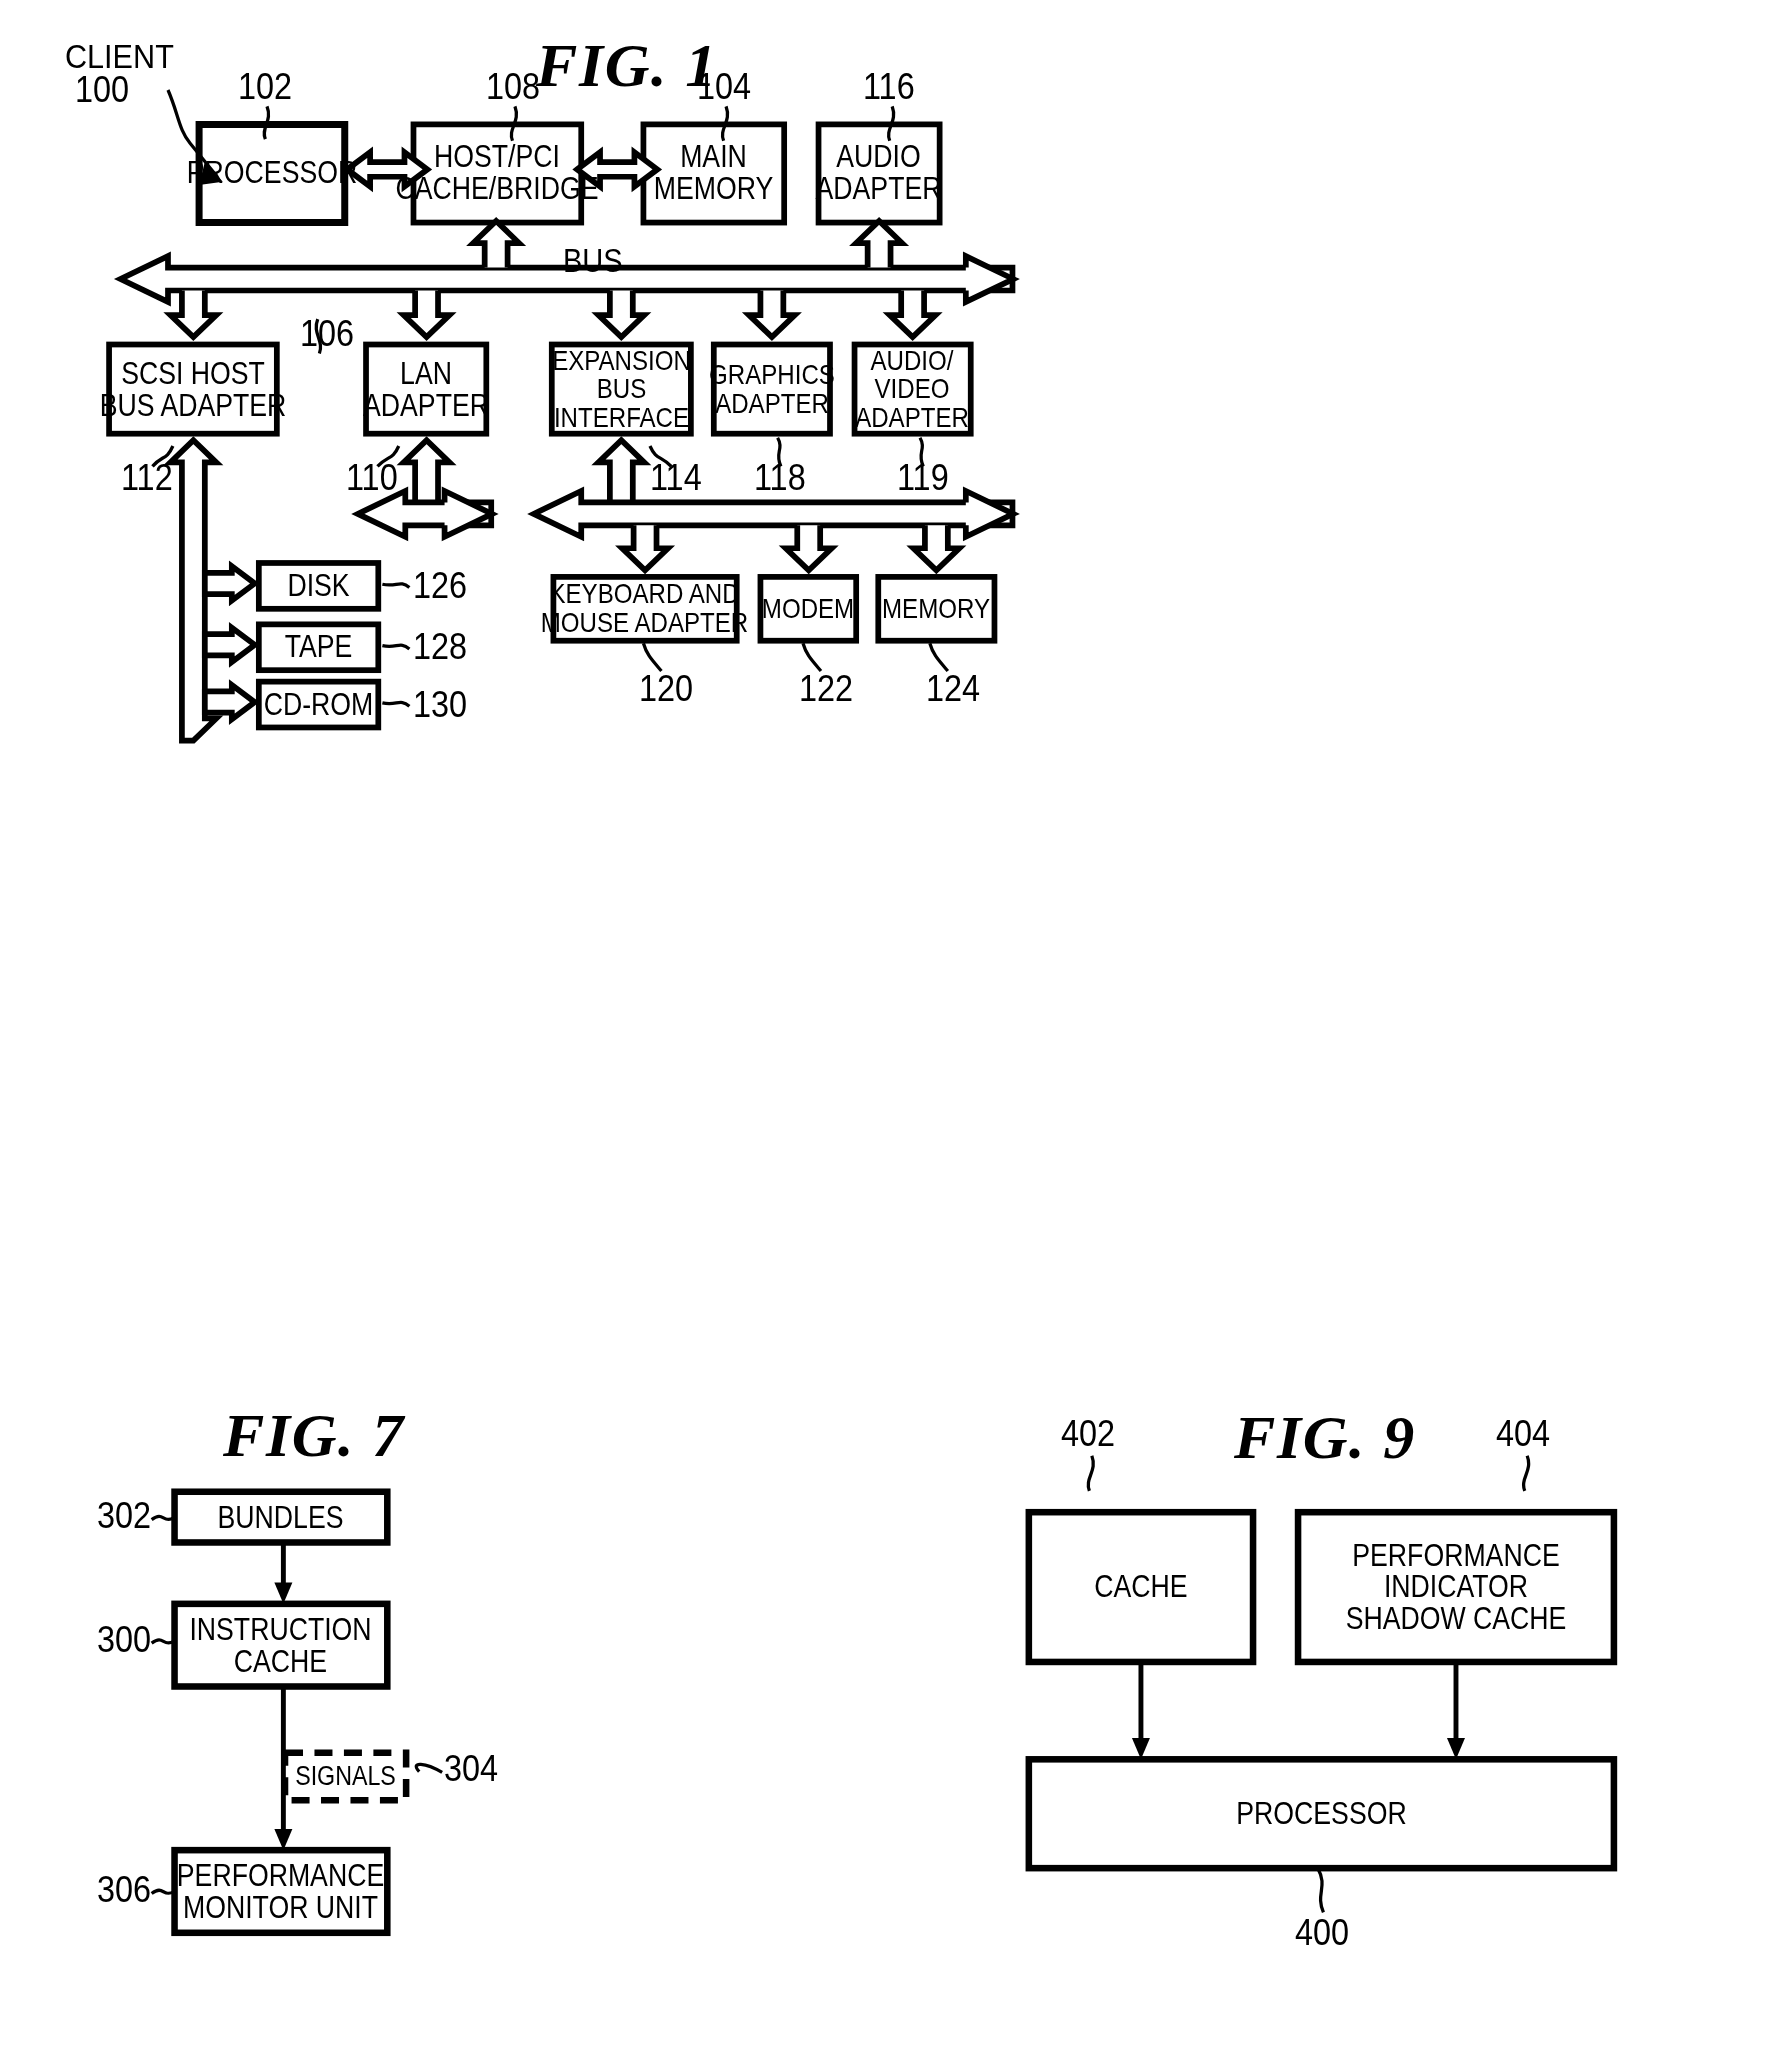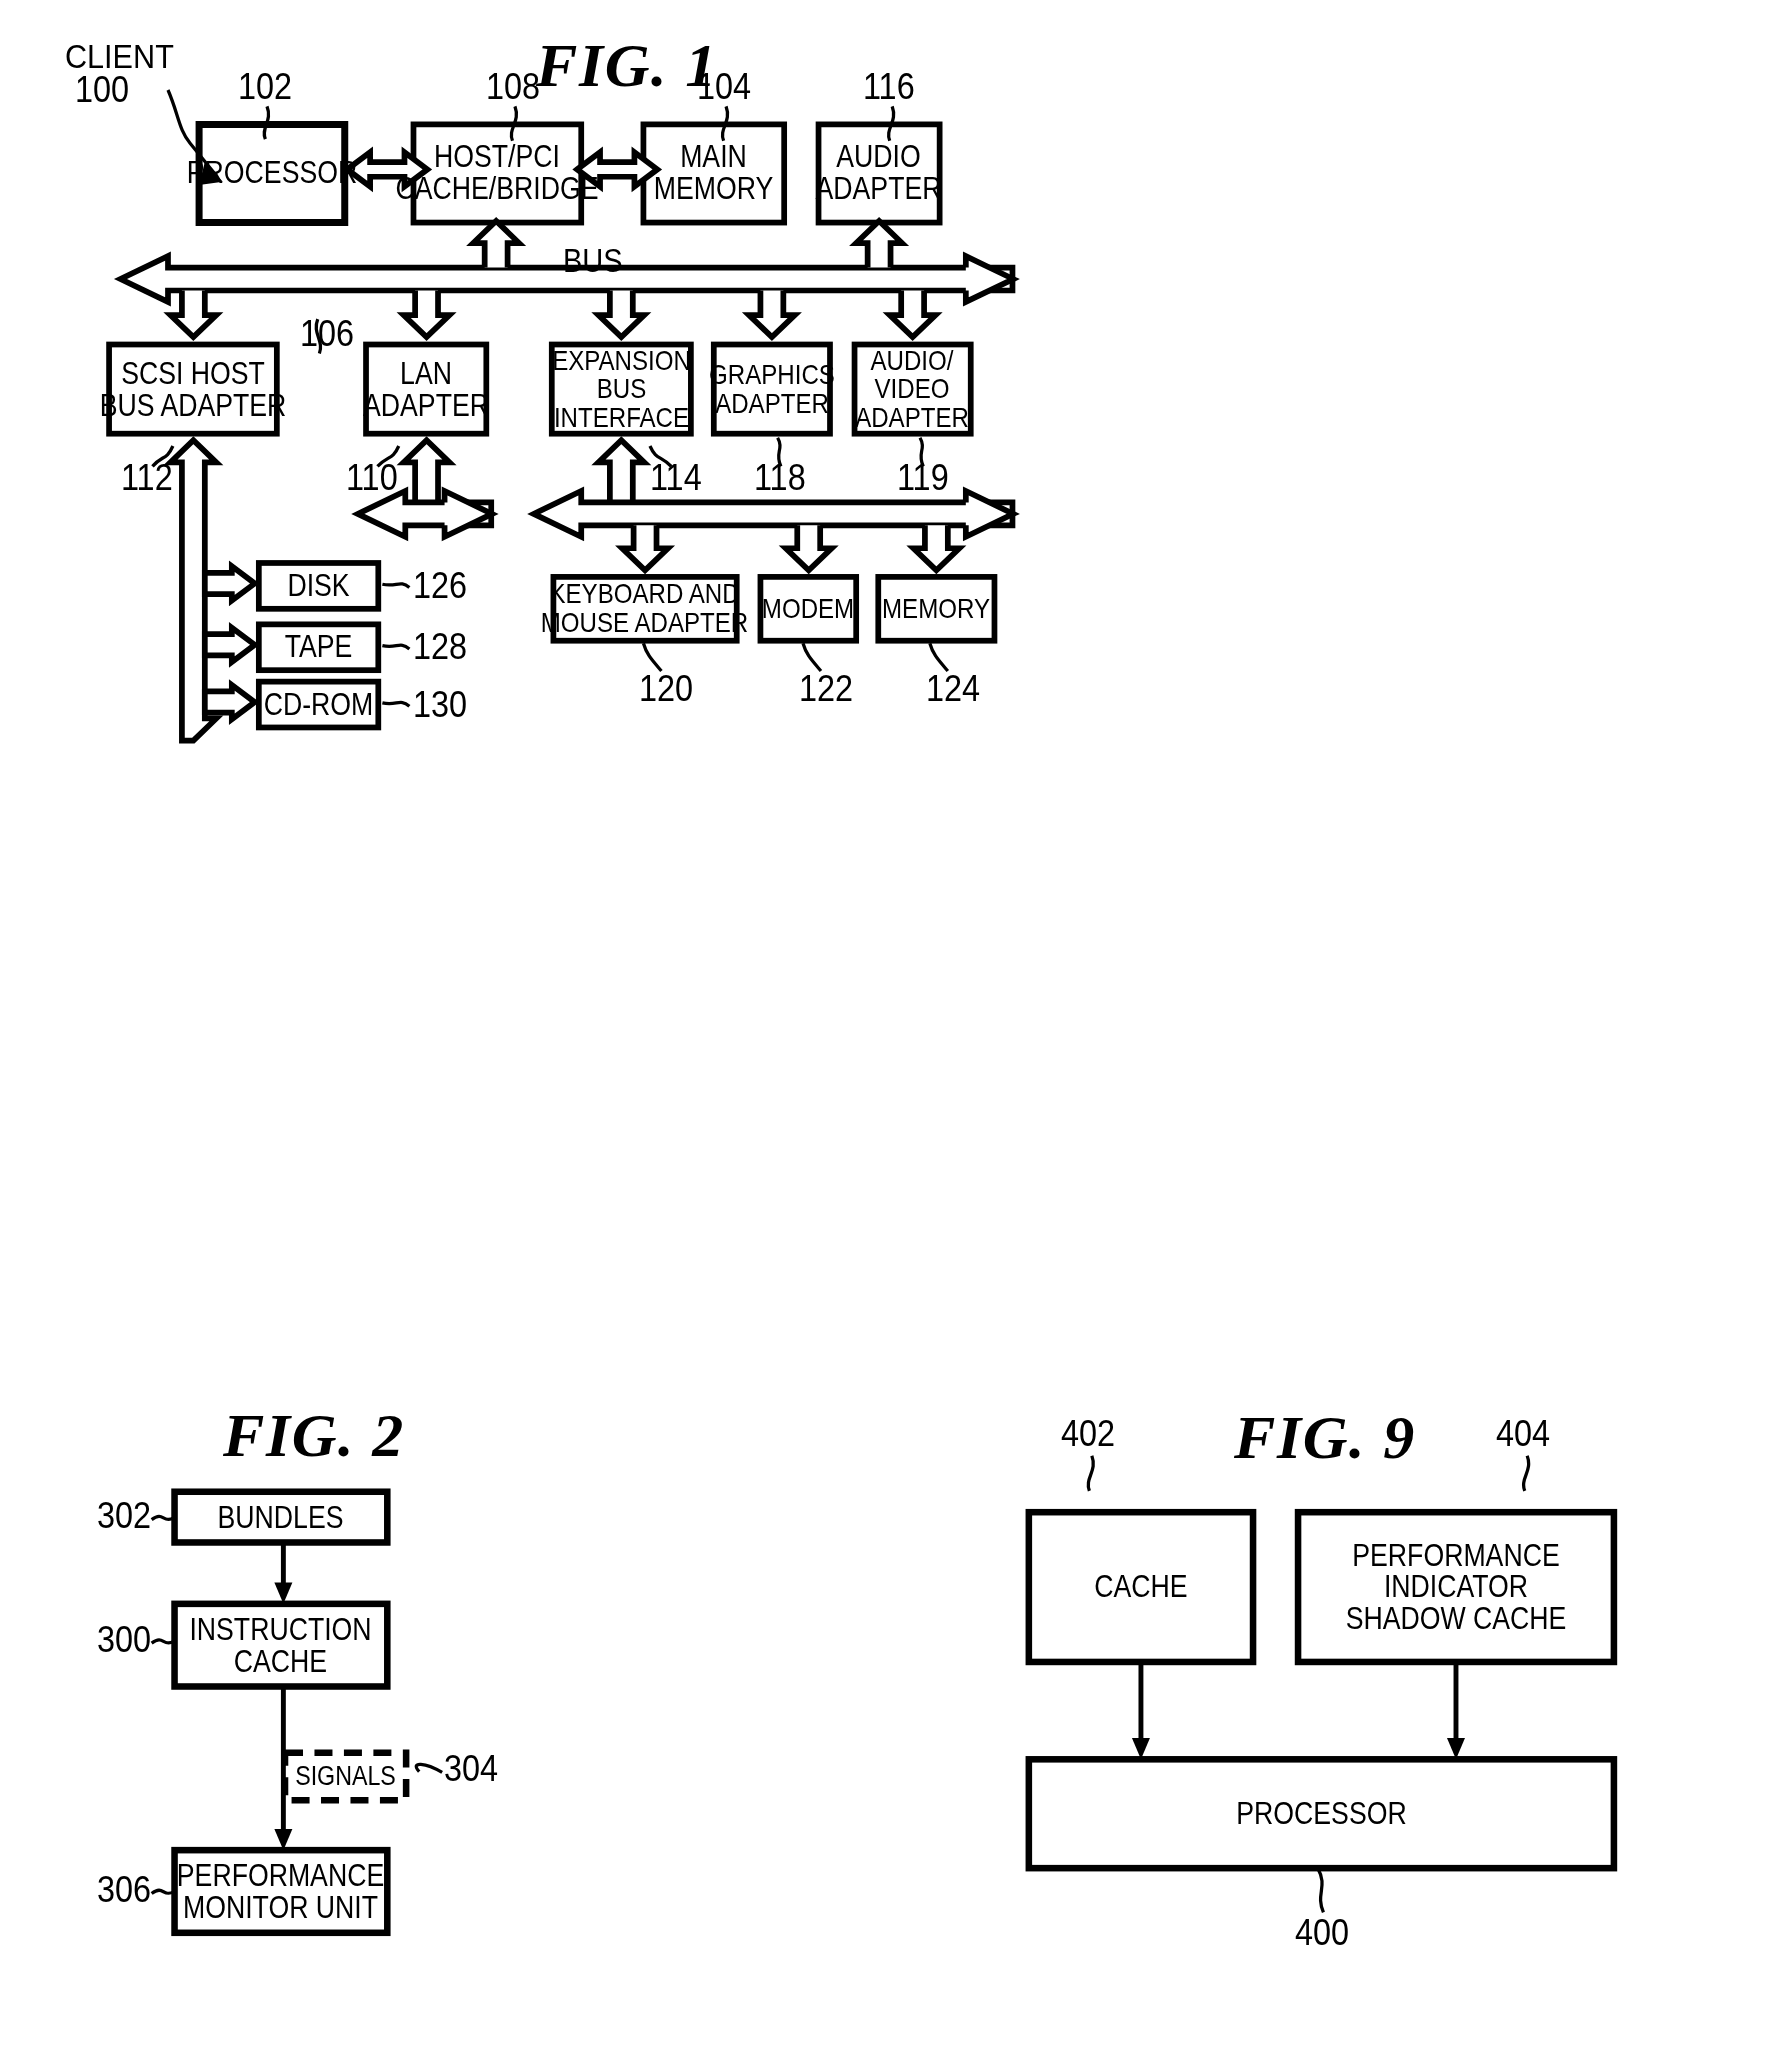--- a/index.html
+++ b/index.html
@@ -181,21 +181,21 @@
   <div class="t ref" style="left:897px;top:460px;">119</div>
 
   <div class="t ref" style="left:413px;top:568px;">126</div>
   <div class="t ref" style="left:413px;top:629px;">128</div>
   <div class="t ref" style="left:413px;top:687px;">130</div>
 
   <div class="t ref" style="left:639px;top:671px;">120</div>
   <div class="t ref" style="left:799px;top:671px;">122</div>
   <div class="t ref" style="left:926px;top:671px;">124</div>
 
-  <div class="t figtitle" style="left:223px;top:1404px;">FIG. 2</div>
+  <div class="t figtitle" style="left:223px;top:1404px;">FIG. 7</div>
 
   <div class="t boxlabel ctr" style="left:174px;top:1492px;width:213px;height:51px;">BUNDLES</div>
   <div class="t boxlabel ctr" style="left:174px;top:1604px;width:213px;height:83px;">INSTRUCTION<br>CACHE</div>
   <div class="t boxlabel ctr" style="left:285px;top:1753px;width:121px;height:47px;font-size:27px;">SIGNALS</div>
   <div class="t boxlabel ctr" style="left:174px;top:1850px;width:213px;height:83px;">PERFORMANCE<br>MONITOR UNIT</div>
 
   <div class="t ref" style="left:97px;top:1498px;">302</div>
   <div class="t ref" style="left:97px;top:1622px;">300</div>
   <div class="t ref" style="left:444px;top:1751px;">304</div>
   <div class="t ref" style="left:97px;top:1872px;">306</div>

